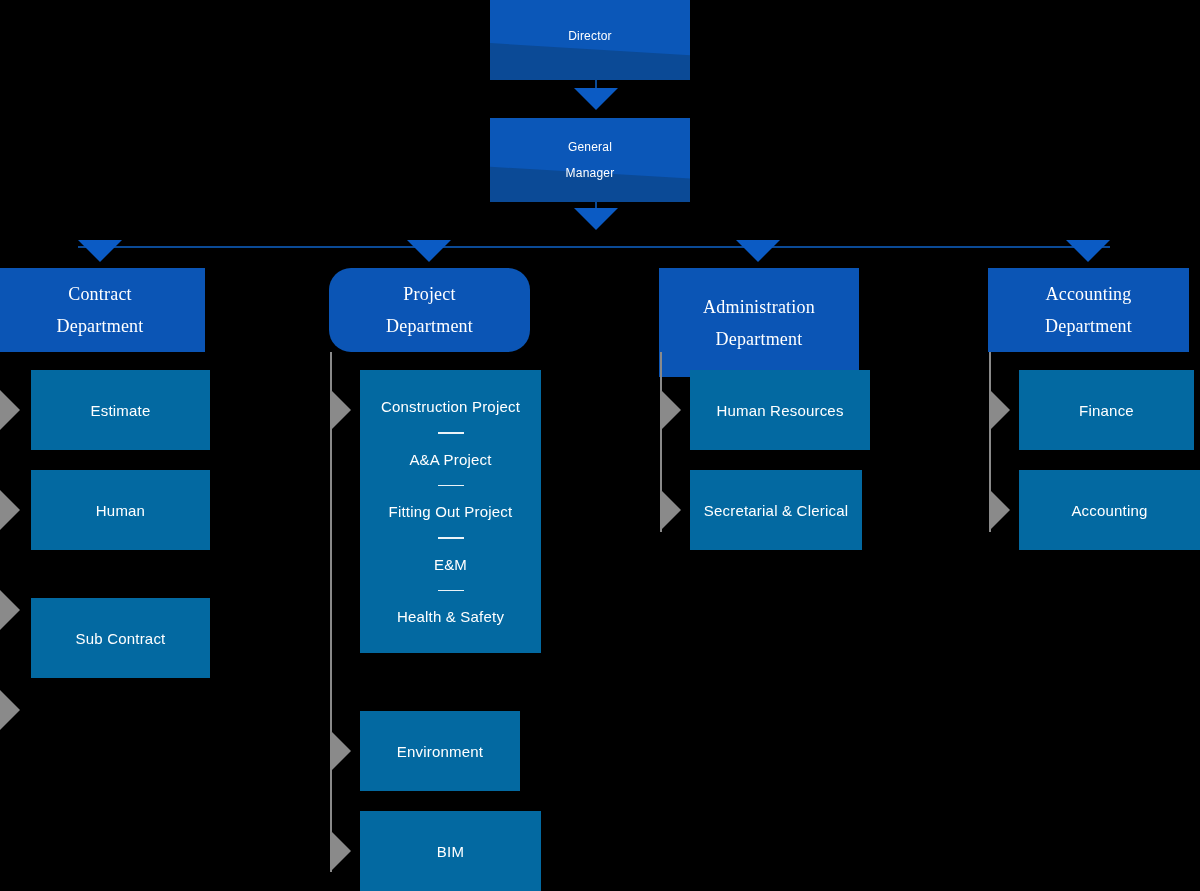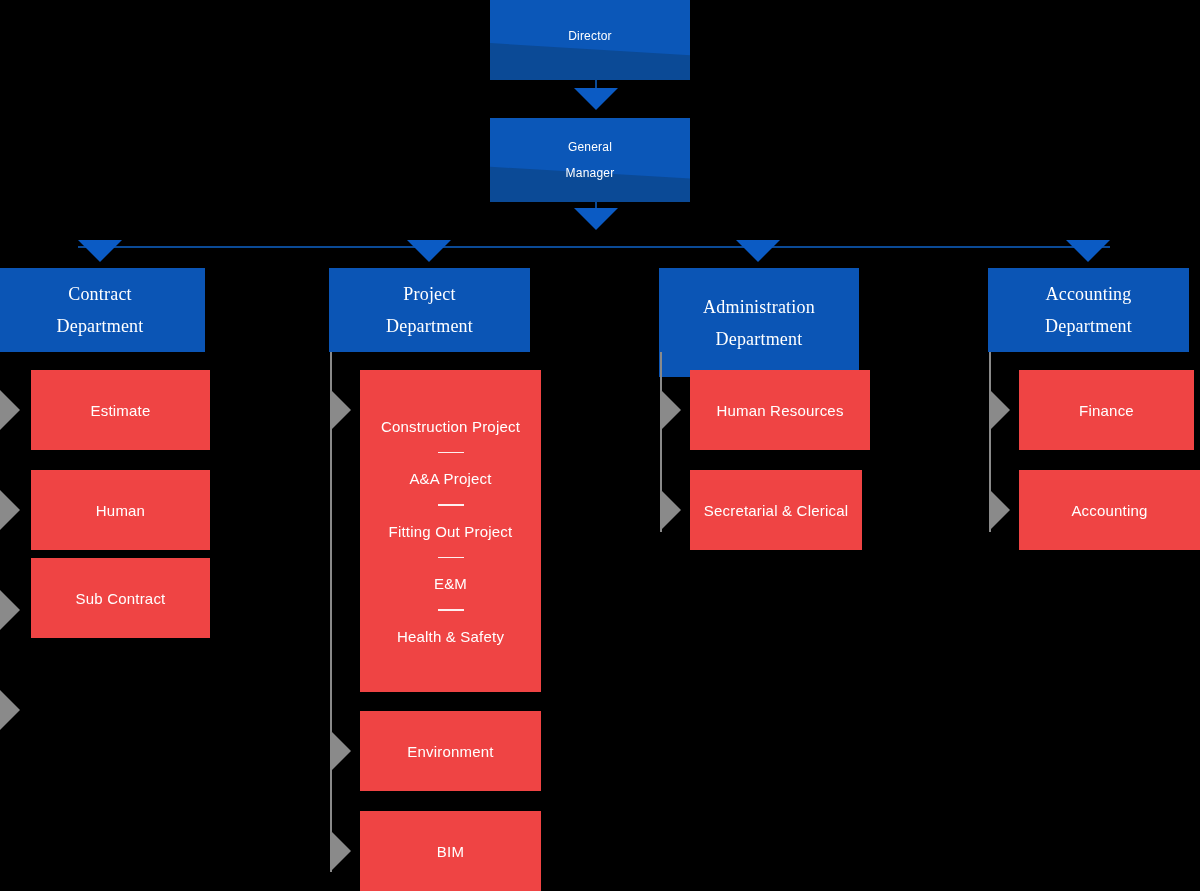--- a/index.html
+++ b/index.html
@@ -57,21 +57,21 @@
   }
   .dept .dept-text {
     font-size: 18px;
     letter-spacing: .2px;
     font-family: Liberation Serif, serif;
   }
   .dept .dept-text .ln { display: block; padding: 7px 0; }
 
   
   .leaf {
-    background: #ef4444;
+    background: #0369a1;
     font-size: 15px;
     letter-spacing: .2px;
     text-align: right;
   }
   .leaf .leaf-label { display: block; }
 
   
   .leaf.multi {
     justify-content: center;
     padding: 10px 0;
@@ -167,48 +167,48 @@
   <div class="tri-right" style="left:-1px; top:489px;"></div>
   <div class="tri-right" style="left:-1px; top:589px;"></div>
   <div class="tri-right" style="left:-1px; top:689px;"></div>
 
   <div class="box leaf" style="left:31px; top:370px; width:179px; height:80px;">
     <span class="leaf-label">Estimate</span>
   </div>
   <div class="box leaf" style="left:31px; top:470px; width:179px; height:80px;">
     <span class="leaf-label">Human</span>
   </div>
-  <div class="box leaf" style="left:31px; top:558px; width:179px; height:80px;">
+  <div class="box leaf" style="left:31px; top:598px; width:179px; height:80px;">
     <span class="leaf-label">Sub Contract</span>
   </div>
 
-  <div class="box dept" style="left:329px; top:268px; width:201px; height:84px;">
+  <div class="box dept" style="left:329px; top:268px; width:201px; height:84px;border-radius:22px;">
     <div class="dept-text">
       <span class="ln">Project</span>
       <span class="ln">Department</span>
     </div>
   </div>
   <div class="stem" style="left:330px; top:352px; height:520px;"></div>
   <div class="tri-right" style="left:330px; top:389px;"></div>
   <div class="tri-right" style="left:330px; top:730px;"></div>
   <div class="tri-right" style="left:330px; top:830px;"></div>
 
-  <div class="box leaf multi" style="left:360px; top:370px; width:181px; height:322px;">
+  <div class="box leaf multi" style="left:360px; top:370px; width:181px; height:283px;">
     <span class="sub-item">Construction Project</span>
     <span class="sub-sep"></span>
     <span class="sub-item">A&amp;A Project</span>
     <span class="sub-sep"></span>
     <span class="sub-item">Fitting Out Project</span>
     <span class="sub-sep"></span>
     <span class="sub-item">E&amp;M</span>
     <span class="sub-sep"></span>
     <span class="sub-item">Health &amp; Safety</span>
   </div>
 
-  <div class="box leaf" style="left:360px; top:711px; width:181px; height:80px;">
+  <div class="box leaf" style="left:360px; top:711px; width:160px; height:80px;">
     <span class="leaf-label">Environment</span>
   </div>
   <div class="box leaf" style="left:360px; top:811px; width:181px; height:80px;">
     <span class="leaf-label">BIM</span>
   </div>
 
   <div class="box dept" style="left:659px; top:268px; width:200px; height:109px;">
     <div class="dept-text">
       <span class="ln">Administration</span>
       <span class="ln">Department</span>

